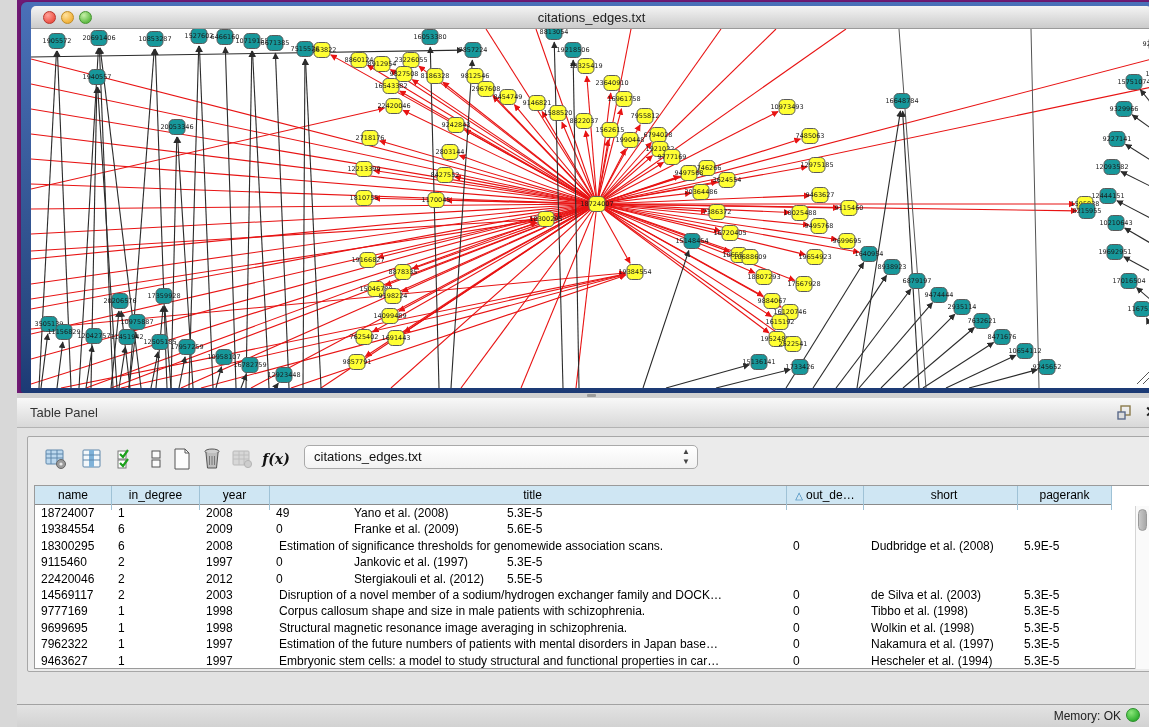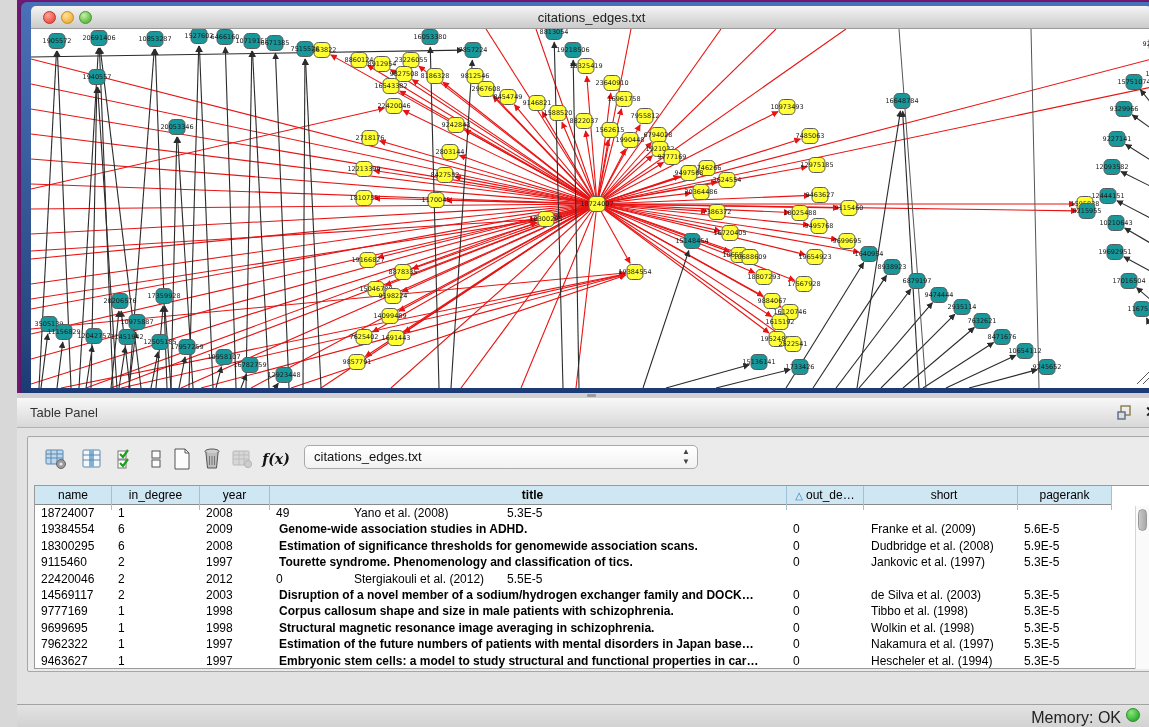--- a/index.html
+++ b/index.html
@@ -46,36 +46,36 @@
 
   
   #grid { position:absolute; left:6px; top:48px; width:1117px; height:184px; background:#fff; border:1px solid #9a9a9a; }
   #grid-header { display:flex; height:19px; border-bottom:1px solid #8a8a8a; background:#cfe6f3; width:1077px; }
   .hc { height:24px; border-right:1px solid #9fc2d6; font-size:12px; color:#000; text-align:center; line-height:18px;
         overflow:hidden; white-space:nowrap; }
   .hc .sort { color:#2f7fb5; font-size:10px; margin-right:3px; }
   #grid-body { position:absolute; left:0; top:19px; width:1103px; height:164px; overflow:hidden; }
   .trow { display:flex; height:16.4px; font-size:12px; color:#000; white-space:nowrap; }
   .tc { overflow:hidden; white-space:nowrap; padding:1px 4px 0 6px; }
-  .c0{width:77px;} .c1{width:88px;} .c2{width:70px;} .c3{width:517px;padding-left:9px;font-weight:bold;} .c4{width:77px;} .c5{width:154px;padding-left:7px;} .c6{width:94px;}
+  .c0{width:77px;} .c1{width:88px;} .c2{width:70px;} .c3{width:517px;padding-left:9px;} .c4{width:77px;} .c5{width:154px;padding-left:7px;} .c6{width:94px;}
   #vscroll { position:absolute; right:1px; top:20px; width:14px; height:163px; background:#fafafa; border-left:1px solid #d5d5d5; }
   #vscroll .thumb { position:absolute; left:2px; top:3px; width:9px; height:22px; border-radius:5px;
      background:linear-gradient(90deg,#c9c9c9,#a8a8a8); border:1px solid #999; }
 
   
   #tabs { position:absolute; left:488px; top:276px; height:21px; display:flex;
      border:1px solid #979797; border-radius:5px; overflow:hidden; background:#fff; }
   .tab { height:100%; font-size:13px; line-height:19px; padding:0 14px; color:#222; background:#fdfdfd; border-right:1px solid #c4c4c4; }
   .tab.active { background:linear-gradient(#8f8f8f,#6f6f6f); color:#f2f2f2; border-right:1px solid #6f6f6f; }
   .tab:last-child { border-right:none; }
 
   
   #statusbar { position:absolute; left:0; top:306px; width:1149px; height:23px;
      border-top:1px solid #a2a2a2; background:linear-gradient(#e3e3e3,#d2d2d2); }
-  #mem-label { position:absolute; right:45px; top:4px; font-size:16px; color:#222; }
+  #mem-label { position:absolute; right:45px; top:4px; font-size:12px; color:#222; }
   #mem-dot { position:absolute; right:26px; top:3px; width:14px; height:14px; border-radius:50%;
      background:radial-gradient(circle at 35% 30%, #8ae67a, #2eae2e 75%); border:1px solid #2a8f2a; }
   #sb-div { position:absolute; right:14px; top:2px; width:1px; height:19px; background:#aaa; }
 
   svg text { font-family:"DejaVu Sans", sans-serif; }
 </style>
 </head>
 <body>
 
 <div id="screen">
@@ -828,39 +828,37 @@
               <div class="tc c1">1</div>
               <div class="tc c2">2008</div>
               <div class="tc c4">49</div>
               <div class="tc c5">Yano et al. (2008)</div>
               <div class="tc c6">5.3E-5</div>
             </div>
             <div class="trow">
               <div class="tc c0">19384554</div>
               <div class="tc c1">6</div>
               <div class="tc c2">2009</div>
-              <div class="tc c3">Genome-wide association studies in ADHD.</div>
               <div class="tc c4">0</div>
               <div class="tc c5">Franke et al. (2009)</div>
               <div class="tc c6">5.6E-5</div>
             </div>
             <div class="trow">
               <div class="tc c0">18300295</div>
               <div class="tc c1">6</div>
               <div class="tc c2">2008</div>
               <div class="tc c3">Estimation of significance thresholds for genomewide association scans.</div>
               <div class="tc c4">0</div>
               <div class="tc c5">Dudbridge et al. (2008)</div>
               <div class="tc c6">5.9E-5</div>
             </div>
             <div class="trow">
               <div class="tc c0">9115460</div>
               <div class="tc c1">2</div>
               <div class="tc c2">1997</div>
-              <div class="tc c3">Tourette syndrome. Phenomenology and classification of tics.</div>
               <div class="tc c4">0</div>
               <div class="tc c5">Jankovic et al. (1997)</div>
               <div class="tc c6">5.3E-5</div>
             </div>
             <div class="trow">
               <div class="tc c0">22420046</div>
               <div class="tc c1">2</div>
               <div class="tc c2">2012</div>
               <div class="tc c4">0</div>
               <div class="tc c5">Stergiakouli et al. (2012)</div>

